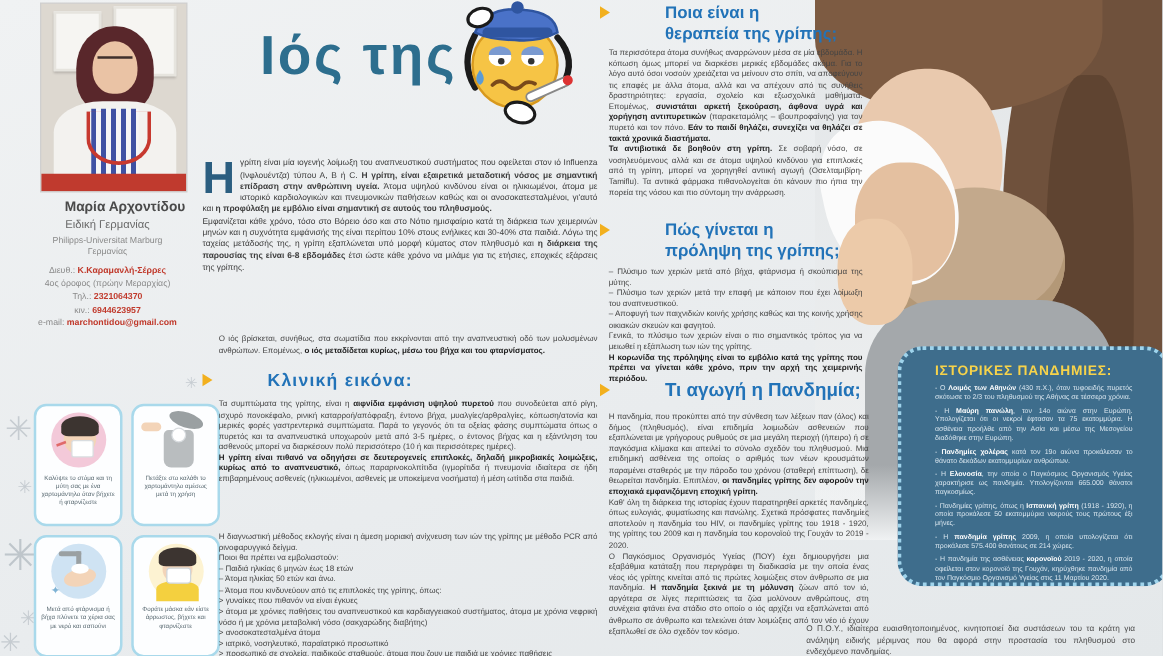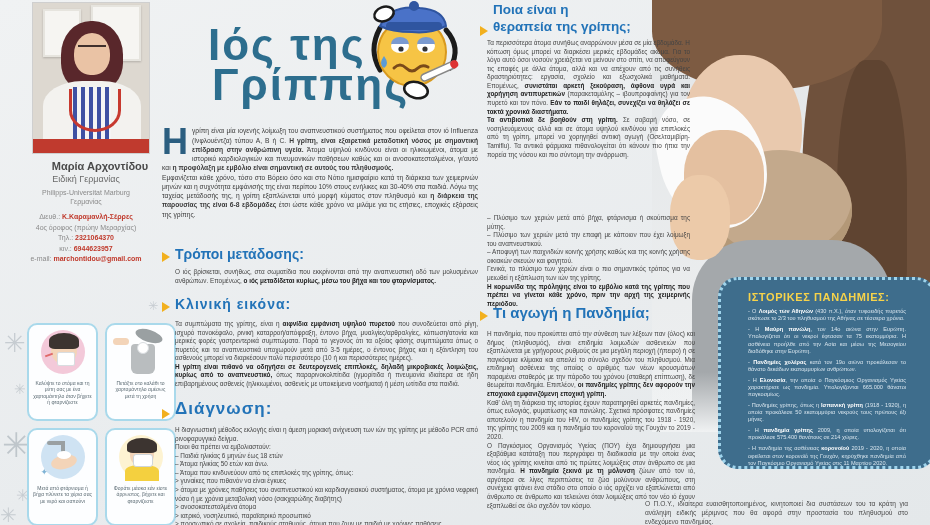--- a/index.html
+++ b/index.html
@@ -29,21 +29,21 @@
   .caption{font-size:5px;color:#5a6a72;line-height:1.25;text-align:center;margin-top:2px;}
   .circ{position:absolute;border-radius:50%;}
   
   .virus{color:#c6ccd1;font-size:18px;line-height:1;}
   
   .title1{left:176px;top:20px;font-size:44px;font-weight:bold;color:#2d6e8e;letter-spacing:2px;margin-left:32px;}
   .title2{left:212px;top:60px;font-size:44px;font-weight:bold;color:#2d6e8e;letter-spacing:2px;}
   .intro{left:162px;top:117px;width:316px;font-size:6.7px;line-height:1.38;text-align:justify;white-space:pre-line;}
   .dropcap{float:left;font-size:36px;line-height:.85;font-weight:bold;color:#2b5e80;margin:1px 4px 0 0;}
   .h-arrow{width:0;height:0;border-style:solid;border-width:5px 0 5px 8px;border-color:transparent transparent transparent #f2b01e;margin-right:5px;flex:none;margin-top:3px;}
-  .sec-h{display:flex;align-items:flex-end;font-weight:bold;color:#2273b8;}
+  .sec-h{display:flex;align-items:flex-start;font-weight:bold;color:#2273b8;gap:39px;}
   .body{font-size:6.4px;line-height:1.34;text-align:justify;white-space:pre-line;color:#444;}
   .body b{color:#222;}
   
   .photo{left:652px;top:0;width:278px;height:432px;overflow:hidden;background:linear-gradient(180deg,#e3e6e8 0%,#eceeef 80%,#f0f2f3 100%);}
   .p{position:absolute;}
   
   .bluebox{left:718px;top:277px;width:218px;height:192px;box-sizing:border-box;background:#3e6d8c;border:3px dotted #9fd4ec;border-radius:20px;padding:11px 27px 6px;overflow:hidden;z-index:5;}
   .box-h{font-size:11px;font-weight:bold;color:#f7d34a;letter-spacing:.6px;margin-bottom:5px;}
   .box-item{font-size:5.6px;line-height:1.3;color:#d8e5ee;margin-bottom:3.5px;text-align:justify;}
   .box-item b{color:#ffffff;}
@@ -135,21 +135,20 @@
         <div class="p" style="position:absolute;left:14px;top:32px;width:34px;height:16px;background:#f4d03f;border-radius:40% 40% 0 0;"></div>
         <div class="circ" style="left:19px;top:10px;width:24px;height:24px;background:#f3d4b8;"></div>
         <div class="circ" style="left:16px;top:5px;width:30px;height:15px;background:#3c3430;border-radius:50% 50% 20% 20%;"></div>
         <div class="p" style="position:absolute;left:22px;top:21px;width:18px;height:11px;background:#ffffff;border:1px solid #cfd6da;border-radius:3px;"></div>
       </div>
       <div class="caption">Φοράτε μάσκα εάν είστε άρρωστος, βήχετε και φταρνίζεστε</div>
     </div>
   </div>
 
   <div class="abs title1">Ιός της</div>
-  <div class="abs title2">Γρίππης</div>
 
   <svg class="abs" style="left:350px;top:0;" width="128" height="104" viewBox="0 0 128 104">
     <path d="M30 70 Q 18 50 30 28" fill="none" stroke="#1b1b1b" stroke-width="5" stroke-linecap="round"></path>
     <path d="M96 30 Q 112 48 100 68" fill="none" stroke="#1b1b1b" stroke-width="5" stroke-linecap="round"></path>
     <circle cx="62" cy="52" r="34" fill="#f6c445" stroke="#d8991e" stroke-width="2"></circle>
     <path d="M30 26 Q 40 4 70 8 Q 94 10 96 26 Q 80 34 62 32 Q 42 32 30 26 Z" fill="#4a72c8" stroke="#2f55a0" stroke-width="2"></path>
     <rect x="36" y="22" width="56" height="8" rx="4" fill="#2f55a0"></rect>
     <circle cx="64" cy="6" r="5" fill="#2f55a0"></circle>
     <ellipse cx="50" cy="46" rx="9" ry="7" fill="#ffffff"></ellipse>
     <ellipse cx="76" cy="46" rx="9" ry="7" fill="#ffffff"></ellipse>
@@ -165,56 +164,53 @@
     </g>
     <ellipse cx="34" cy="14" rx="10" ry="7" fill="#ffffff" stroke="#1b1b1b" stroke-width="2.5" transform="rotate(-20 34 14)"></ellipse>
     <ellipse cx="66" cy="90" rx="12" ry="8" fill="#ffffff" stroke="#1b1b1b" stroke-width="2.5" transform="rotate(14 66 90)"></ellipse>
   </svg>
 
   <div class="abs intro">
     <span class="dropcap">Η</span><span><span>γρίπη είναι μία ιογενής λοίμωξη του αναπνευστικού συστήματος που οφείλεται στον ιό Influenza (Ινφλουέντζα) τύπου Α, Β ή C. </span><b>Η γρίπη, είναι εξαιρετικά μεταδοτική νόσος με σημαντική επίδραση στην ανθρώπινη υγεία.</b><span> Άτομα υψηλού κινδύνου είναι οι ηλικιωμένοι, άτομα με ιστορικό καρδιολογικών και πνευμονικών παθήσεων καθώς και οι ανοσοκατεσταλμένοι, γι'αυτό και </span><b>η προφύλαξη με εμβόλιο είναι σημαντική σε αυτούς του πληθυσμούς.</b><span>
 Εμφανίζεται κάθε χρόνο, τόσο στο Βόρειο όσο και στο Νότιο ημισφαίριο κατά τη διάρκεια των χειμερινών μηνών και η συχνότητα εμφάνισής της είναι περίπου 10% στους ενήλικες και 30-40% στα παιδιά. Λόγω της ταχείας μετάδοσής της, η γρίπη εξαπλώνεται υπό μορφή κύματος στον πληθυσμό και </span><b>η διάρκεια της παρουσίας της είναι 6-8 εβδομάδες</b><span> έτσι ώστε κάθε χρόνο να μιλάμε για τις ετήσιες, εποχικές εξάρσεις της γρίπης.</span></span>
   </div>
 
-  <div class="abs sec-h" style="left:162px;top:246px;font-size:14px;">
-    <span class="h-arrow"></span>
-    <span>Τρόποι μετάδοσης:</span>
-  </div>
   <div class="abs body" style="left:175px;top:268px;width:303px;"><span>Ο ιός βρίσκεται, συνήθως, στα σωματίδια που εκκρίνονται από την αναπνευστική οδό των μολυσμένων ανθρώπων. Επομένως, </span><b>ο ιός μεταδίδεται κυρίως, μέσω του βήχα και του φταρνίσματος.</b></div>
 
   <div class="abs sec-h" style="left:162px;top:296px;font-size:14px;letter-spacing:1px;">
     <span class="h-arrow"></span>
     <span>Κλινική εικόνα:</span>
   </div>
   <div class="abs body" style="left:175px;top:320px;width:303px;"><span>Τα συμπτώματα της γρίπης, είναι η </span><b>αιφνίδια εμφάνιση υψηλού πυρετού</b><span> που συνοδεύεται από ρίγη, ισχυρό πονοκέφαλο, ρινική καταρροή/απόφραξη, έντονο βήχα, μυαλγίες/αρθραλγίες, κόπωση/ατονία και μερικές φορές γαστρεντερικά συμπτώματα. Παρά το γεγονός ότι τα οξείας φάσης συμπτώματα όπως ο πυρετός και τα αναπνευστικά υποχωρούν μετά από 3-5 ημέρες, ο έντονος βήχας και η εξάντληση του ασθενούς μπορεί να διαρκέσουν πολύ περισσότερο (10 ή και περισσότερες ημέρες).
 </span><b>Η γρίπη είναι πιθανό να οδηγήσει σε δευτερογενείς επιπλοκές, δηλαδή μικροβιακές λοιμώξεις, κυρίως από το αναπνευστικό,</b><span> όπως παραρινοκολπίτιδα (ιγμορίτιδα ή πνευμονία ιδιαίτερα σε ήδη επιβαρημένους ασθενείς (ηλικιωμένοι, ασθενείς με υποκείμενα νοσήματα) ή μέση ωτίτιδα στα παιδιά.</span></div>
 
-  <div class="abs sec-h" style="left:162px;top:399px;font-size:17px;letter-spacing:1px;">
-    <span class="h-arrow" style="margin-top:5px;"></span>
-    <span>Διάγνωση:</span>
-  </div>
   <div class="abs body" style="left:175px;top:426px;width:303px;height:99px;overflow:hidden;"><span>Η διαγνωστική μέθοδος εκλογής είναι η άμεση μοριακή ανίχνευση των ιών της γρίπης με μέθοδο PCR από ρινοφαρυγγικό δείγμα.
 Ποιοι θα πρέπει να εμβολιαστούν:
 – Παιδιά ηλικίας 6 μηνών έως 18 ετών
 – Άτομα ηλικίας 50 ετών και άνω.
 – Άτομα που κινδυνεύουν από τις επιπλοκές της γρίπης, όπως:
 &gt; γυναίκες που πιθανόν να είναι έγκυες
 &gt; άτομα με χρόνιες παθήσεις του αναπνευστικού και καρδιαγγειακού συστήματος, άτομα με χρόνια νεφρική νόσο ή με χρόνια μεταβολική νόσο (σακχαρώδης διαβήτης)
 &gt; ανοσοκατεσταλμένα άτομα
 &gt; ιατρικό, νοσηλευτικό, παραϊατρικό προσωπικό
 &gt; προσωπικό σε σχολεία, παιδικούς σταθμούς, άτομα που ζουν με παιδιά με χρόνιες παθήσεις</span></div>
 
   <div class="abs sec-h" style="left:480px;top:2px;font-size:13.5px;width:215px;white-space:pre-line;line-height:1.25;">
     <span class="h-arrow"></span>
     <span>Ποια είναι η
 θεραπεία της γρίπης;</span>
   </div>
   <div class="abs body" style="left:487px;top:39px;width:203px;"><span>Τα περισσότερα άτομα συνήθως αναρρώνουν μέσα σε μία εβδομάδα. Η κόπωση όμως μπορεί να διαρκέσει μερικές εβδομάδες ακόμα. Για το λόγο αυτό όσοι νοσούν χρειάζεται να μείνουν στο σπίτι, να αποφεύγουν τις επαφές με άλλα άτομα, αλλά και να απέχουν από τις συνήθεις δραστηριότητες: εργασία, σχολείο και εξωσχολικά μαθήματα. Επομένως, </span><b>συνιστάται αρκετή ξεκούραση, άφθονα υγρά και χορήγηση αντιπυρετικών</b><span> (παρακεταμόλης – ιβουπροφαίνης) για τον πυρετό και τον πόνο. </span><b>Εάν το παιδί θηλάζει, συνεχίζει να θηλάζει σε τακτά χρονικά διαστήματα.
 </b><b>Τα αντιβιοτικά δε βοηθούν στη γρίπη.</b><span> Σε σοβαρή νόσο, σε νοσηλευόμενους αλλά και σε άτομα υψηλού κινδύνου για επιπλοκές από τη γρίπη, μπορεί να χορηγηθεί αντιική αγωγή (Οσελταμιβίρη-Tamiflu). Τα αντιικά φάρμακα πιθανολογείται ότι κάνουν πιο ήπια την πορεία της νόσου και πιο σύντομη την ανάρρωση.</span></div>
 
+  <div class="abs sec-h" style="left:480px;top:176px;font-size:13.5px;width:215px;white-space:pre-line;line-height:1.25;">
+    <span class="h-arrow"></span>
+    <span>Πώς γίνεται η
+πρόληψη της γρίπης;</span>
+  </div>
   <div class="abs body" style="left:487px;top:214px;width:203px;"><span>– Πλύσιμο των χεριών μετά από βήχα, φτάρνισμα ή σκούπισμα της μύτης.
 – Πλύσιμο των χεριών μετά την επαφή με κάποιον που έχει λοίμωξη του αναπνευστικού.
 – Αποφυγή των παιχνιδιών κοινής χρήσης καθώς και της κοινής χρήσης οικιακών σκευών και φαγητού.
 Γενικά, το πλύσιμο των χεριών είναι ο πιο σημαντικός τρόπος για να μειωθεί η εξάπλωση των ιών της γρίπης.
 </span><b>Η κορωνίδα της πρόληψης είναι το εμβόλιο κατά της γρίπης που πρέπει να γίνεται κάθε χρόνο, πριν την αρχή της χειμερινής περιόδου.</b></div>
 
   <div class="abs sec-h" style="left:480px;top:304px;font-size:15px;">
     <span class="h-arrow"></span>
     <span>Τι αγωγή η Πανδημία;</span>
   </div>

